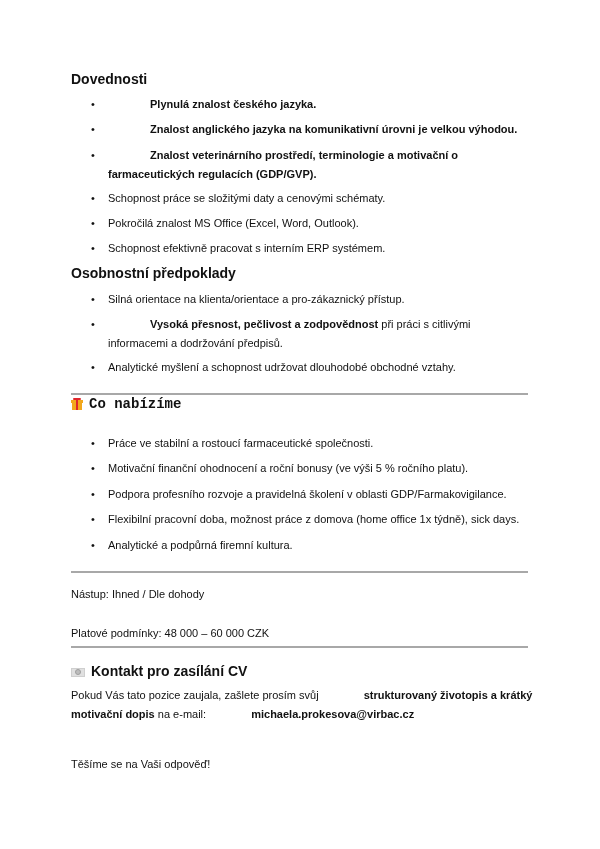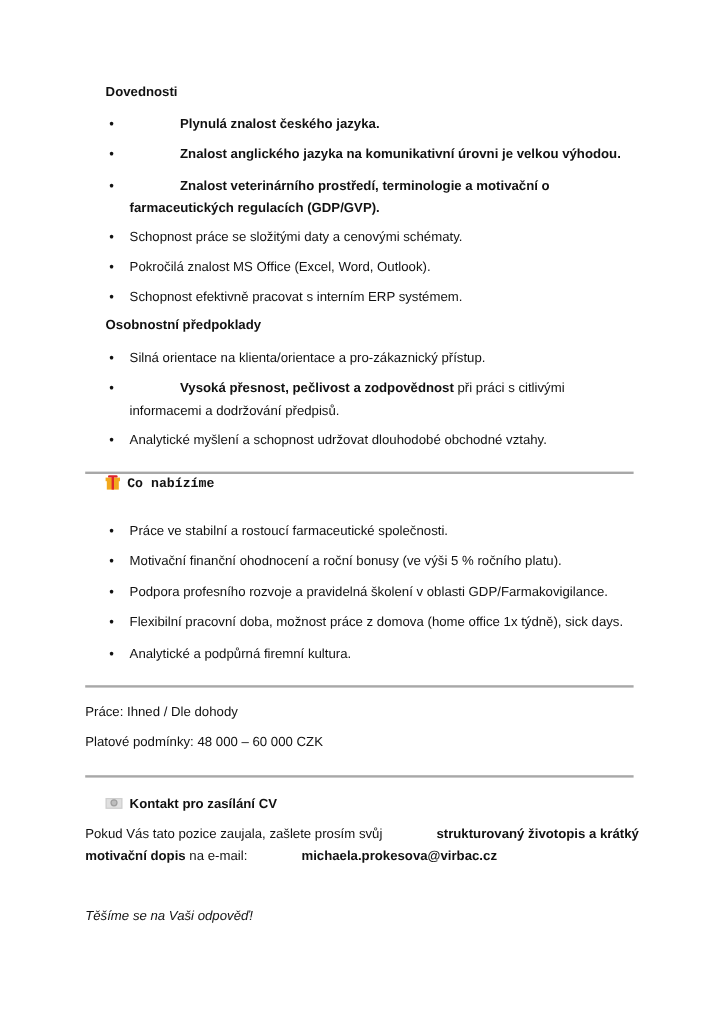--- a/index.html
+++ b/index.html
@@ -3,21 +3,21 @@
   <meta charset="utf-8">
   <style>
     html, body { margin: 0; padding: 0; background: #ffffff; }
     body {
       width: 600px; height: 849px; position: relative; overflow: hidden;
       font-family: "Liberation Sans", "DejaVu Sans", sans-serif;
       color: #111111; font-size: 11px;
     }
     .page { position: absolute; left: 71px; top: 0; width: 458px; }
     .abs { position: absolute; }
-    .heading { font-weight: bold; font-size: 11px; margin-left: 17px; }
+    .heading { font-weight: bold; font-size: 14px; }
     .para { font-size: 11px; line-height: 19px; }
     .li { position: absolute; left: 0; width: 458px; font-size: 11px; line-height: 19px; }
     .li .bullet { position: absolute; left: 20px; top: 0; }
     .li .txt { position: absolute; left: 37px; width: 415px; }
     .b { font-weight: bold; margin-left: 42px; }
     .rule { position: absolute; left: 0; width: 457px; height: 2px; background: #a8a8a8; }
     .icon { display: inline-block; width: 12px; height: 12px; vertical-align: -2px; margin-right: 6px; position: relative; }
     .gift .box { position: absolute; left: 1px; top: 4px; width: 10px; height: 8px; background: #f2a81d; }
     .gift .lid { position: absolute; left: 0; top: 2px; width: 12px; height: 3px; background: #f2a81d; }
     .gift .ribv { position: absolute; left: 5px; top: 1px; width: 2px; height: 11px; background: #e0262b; }
@@ -96,29 +96,29 @@
     <span class="bullet">•</span>
     <span class="txt" style="white-space:nowrap;">Flexibilní pracovní doba, možnost práce z domova (home office 1x týdně), sick days.</span>
   </div>
   <div class="li" style="top:536px;">
     <span class="bullet">•</span>
     <span class="txt">Analytické a podpůrná firemní kultura.</span>
   </div>
 
   <div class="rule" style="top:571px;"></div>
 
-  <div class="abs para" style="top:585px;">Práce: Ihned / Dle dohody</div>
-  <div class="abs para" style="top:610px;">Platové podmínky: 48 000 – 60 000 CZK</div>
+  <div class="abs para" style="top:585px;">Nástup: Ihned / Dle dohody</div>
+  <div class="abs para" style="top:624px;">Platové podmínky: 48 000 – 60 000 CZK</div>
 
   <div class="rule" style="top:646px;"></div>
 
   <div class="abs heading" style="top:663px;">
     <span class="icon cam" style="width:14px;">
       <span class="body"></span><span class="lens"></span>
     </span><span>Kontakt pro zasílání CV</span>
   </div>
 
   <div class="abs para" style="top:686px; width:462px;">
     <span>Pokud Vás tato pozice zaujala, zašlete prosím svůj </span><span class="b">strukturovaný životopis a krátký motivační dopis</span><span> na e-mail: </span><span class="b">michaela.prokesova@virbac.cz</span>
   </div>
 
-  <div class="abs para" style="top:755px;font-style:italic;">Těšíme se na Vaši odpověď!</div>
+  <div class="abs para" style="top:755px;">Těšíme se na Vaši odpověď!</div>
 </div>
 
 </body></html>

